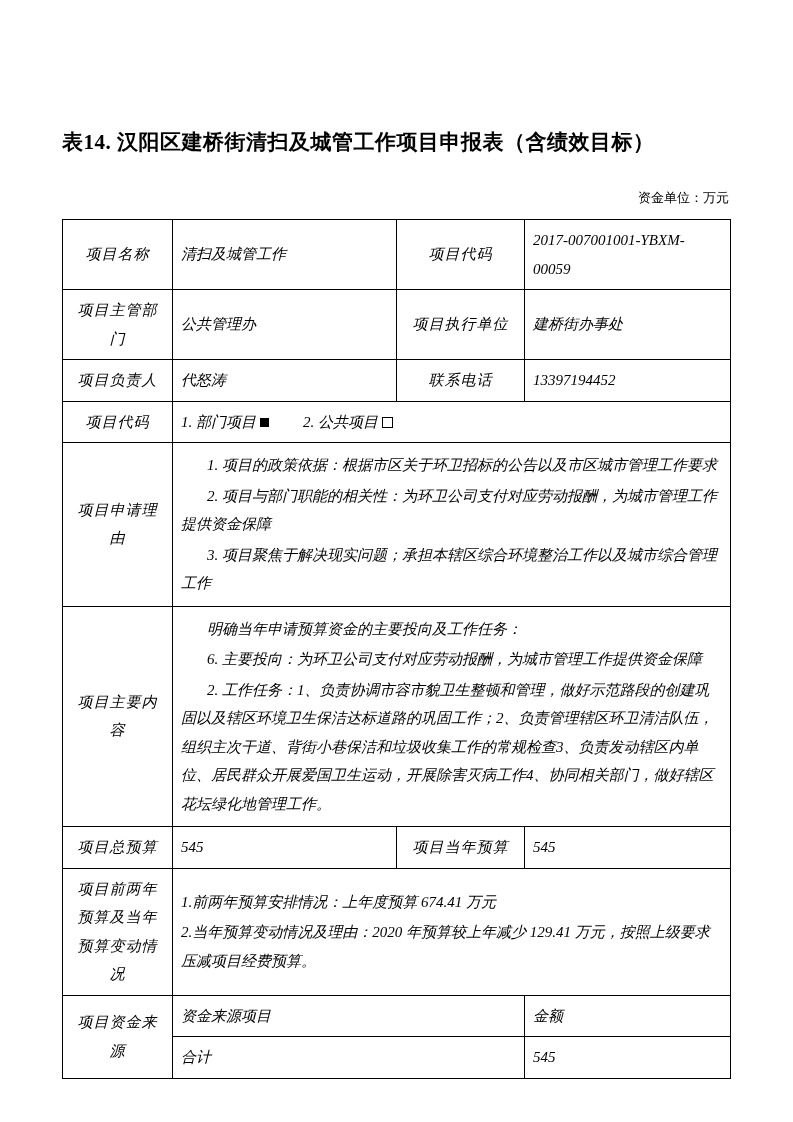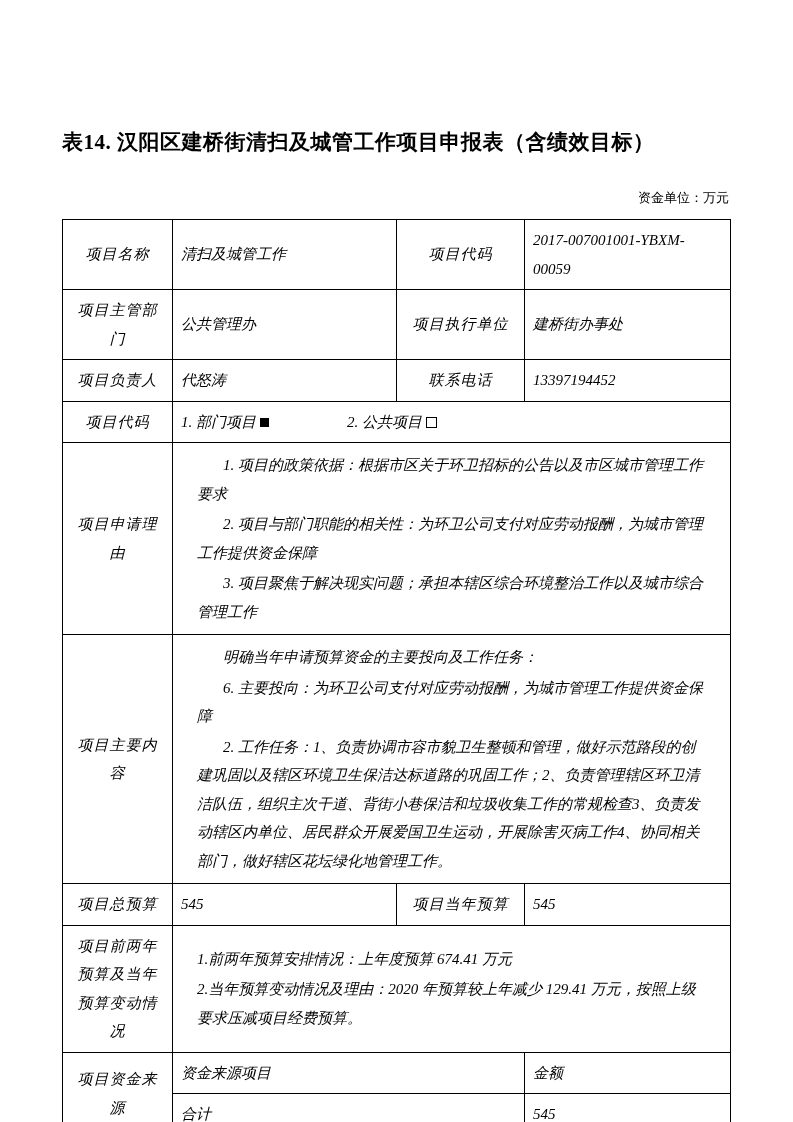--- a/index.html
+++ b/index.html
@@ -57,21 +57,21 @@
   }
   td.ctr {
     text-align: left;
   }
   td.lft {
     text-align: left;
   }
   .para {
     display: block;
     text-indent: 0;
-    margin: 2px 16px;
+    margin: 2px 0;
   }
   .para.ind {
     text-indent: 26px;
   }
   .body-block {
     line-height: 2.15;
   }
   .checkbox-filled {
     display: inline-block;
     width: 9px;
@@ -88,21 +88,21 @@
     border: 1px solid #000;
     background: #fff;
     vertical-align: middle;
     margin-left: 4px;
     margin-bottom: 2px;
   }
   .type-opt {
     display: inline-block;
   }
   .type-opt.second {
-    margin-left: 78px;
+    margin-left: 34px;
   }
 </style>
 </head>
 <body>
 
 <div class="page">
 
   <div class="doc-title">表14. 汉阳区建桥街清扫及城管工作项目申报表（含绩效目标）</div>
 
   <div class="unit-line">资金单位：万元</div>

